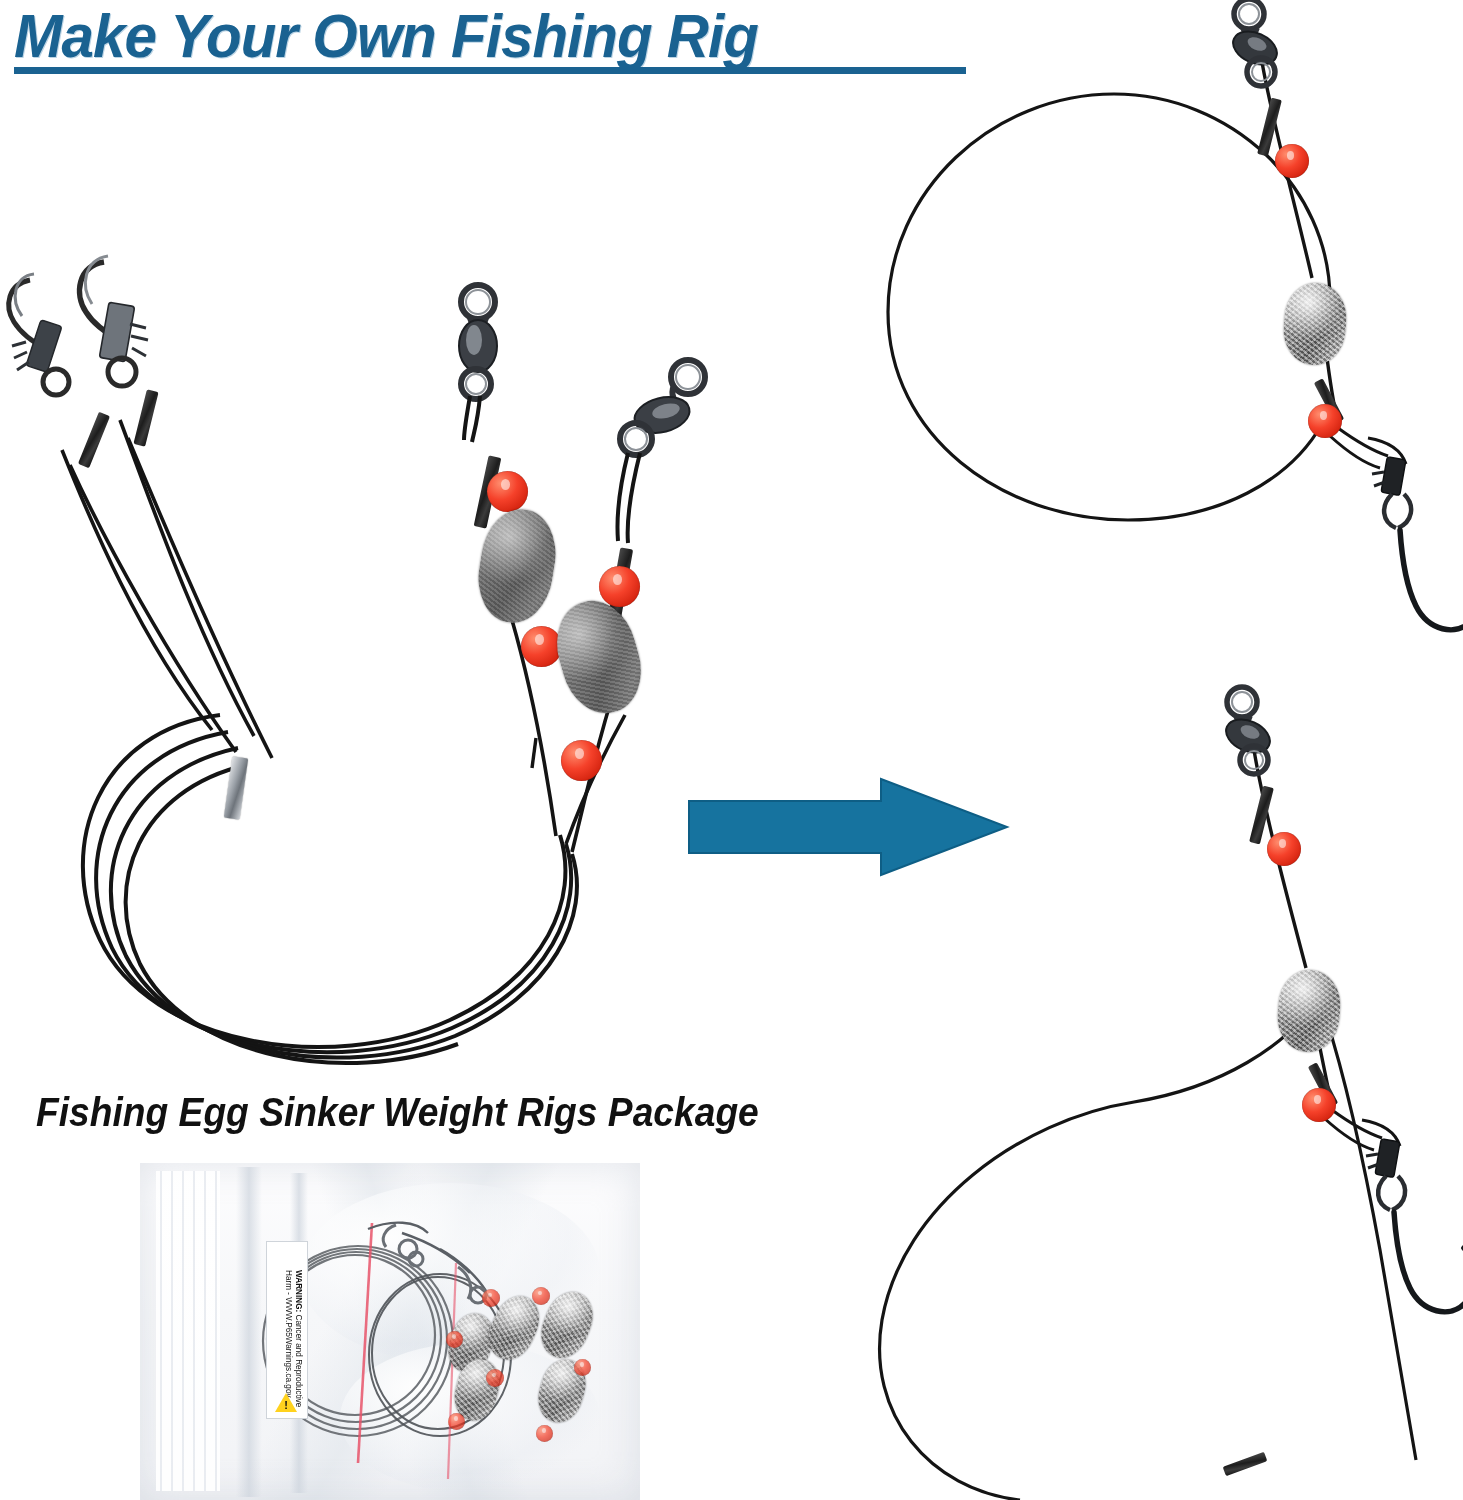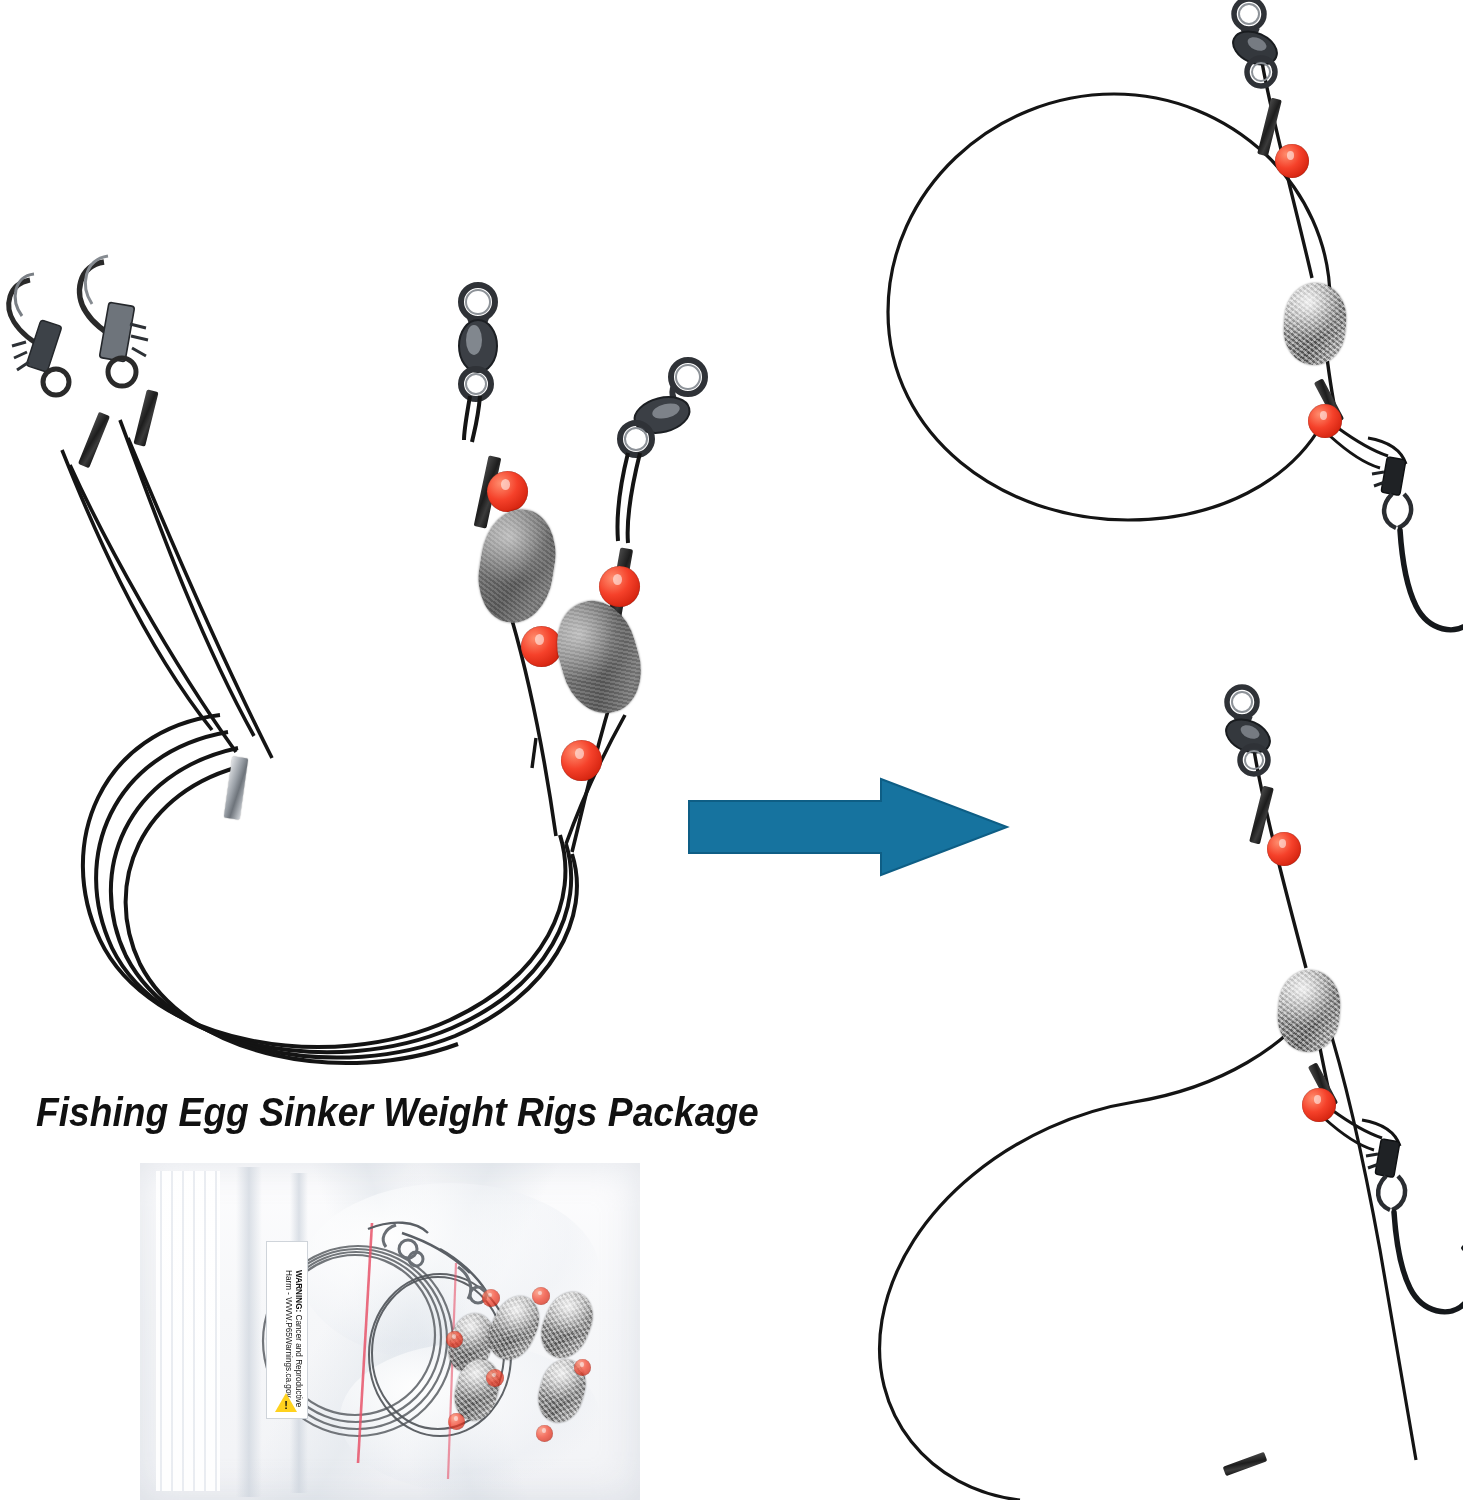--- a/index.html
+++ b/index.html
@@ -94,20 +94,24 @@
     box-shadow:0 0 1px rgba(0,0,0,.6);}
   svg{position:absolute;left:0;top:0;overflow:visible;}
 
   .arrow-shape{position:absolute;}
 </style>
 </head>
 <body>
 
 <div class="stage">
 
+  <div id="title-block">
+    <div id="page-title">Make Your Own Fishing Rig</div>
+    <div id="title-underline"></div>
+  </div>
 
   <div style="position:absolute;left:0;top:260px;width:700px;height:790px;">
 
     <svg width="700" height="790" viewBox="0 0 700 790">
 
       <g fill="none" stroke="#141414">
         <path d="M220 455 C100 470 55 585 100 680 C150 785 330 815 450 760 C545 716 580 640 560 575" stroke-width="4"></path>
         <path d="M228 472 C112 492 70 598 112 688 C162 790 336 818 452 768 C548 726 586 648 566 584" stroke-width="4"></path>
         <path d="M238 488 C126 512 86 612 126 696 C176 794 340 822 455 776 C551 735 592 656 572 594" stroke-width="4"></path>
         <path d="M246 505 C140 530 102 624 140 704 C188 798 344 826 458 784" stroke-width="4"></path>

